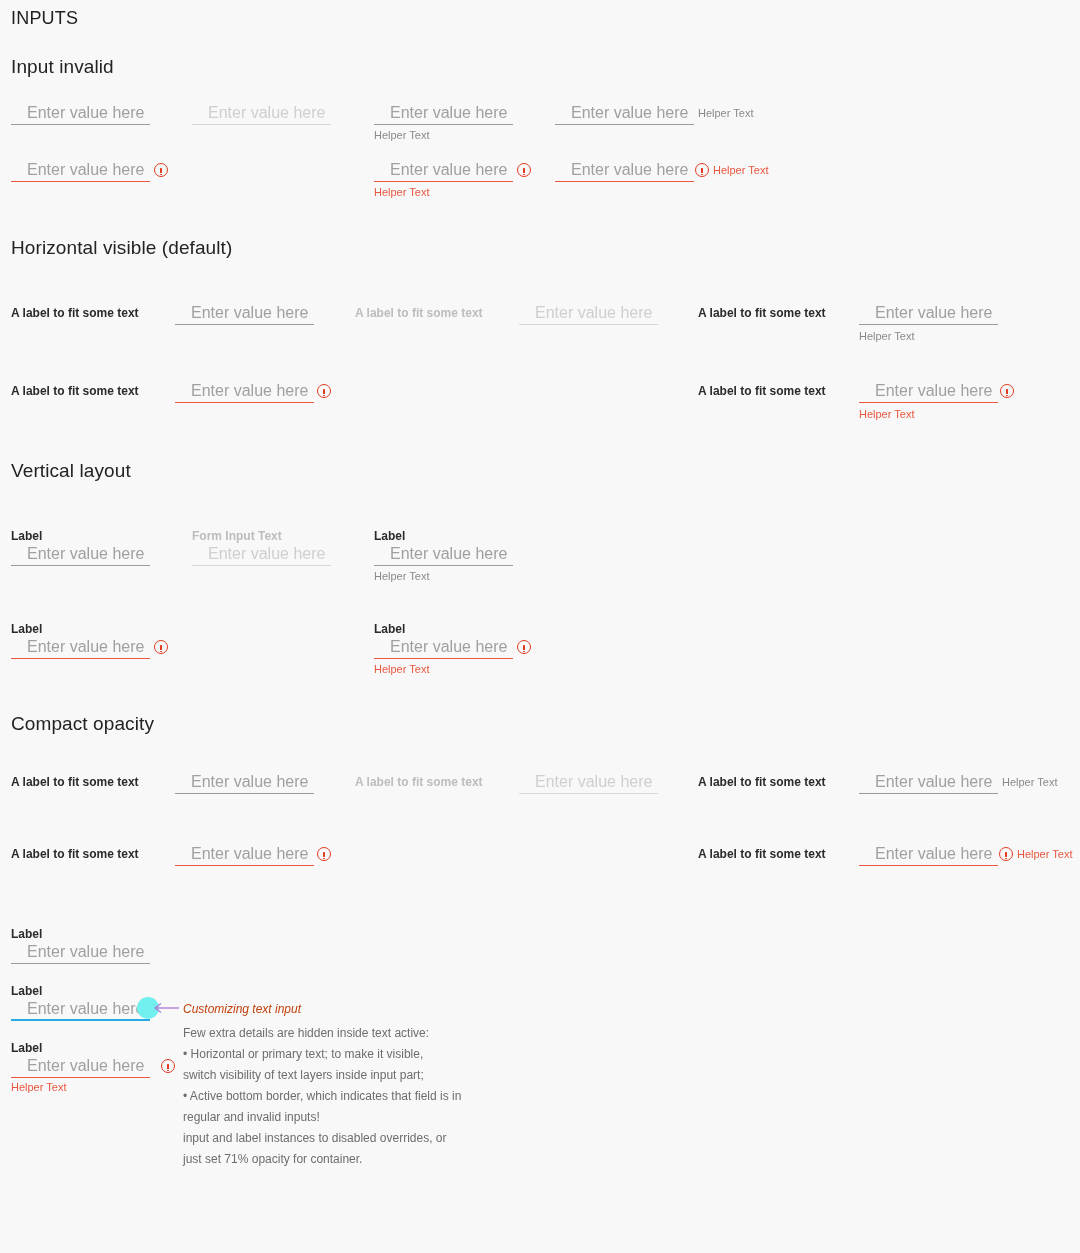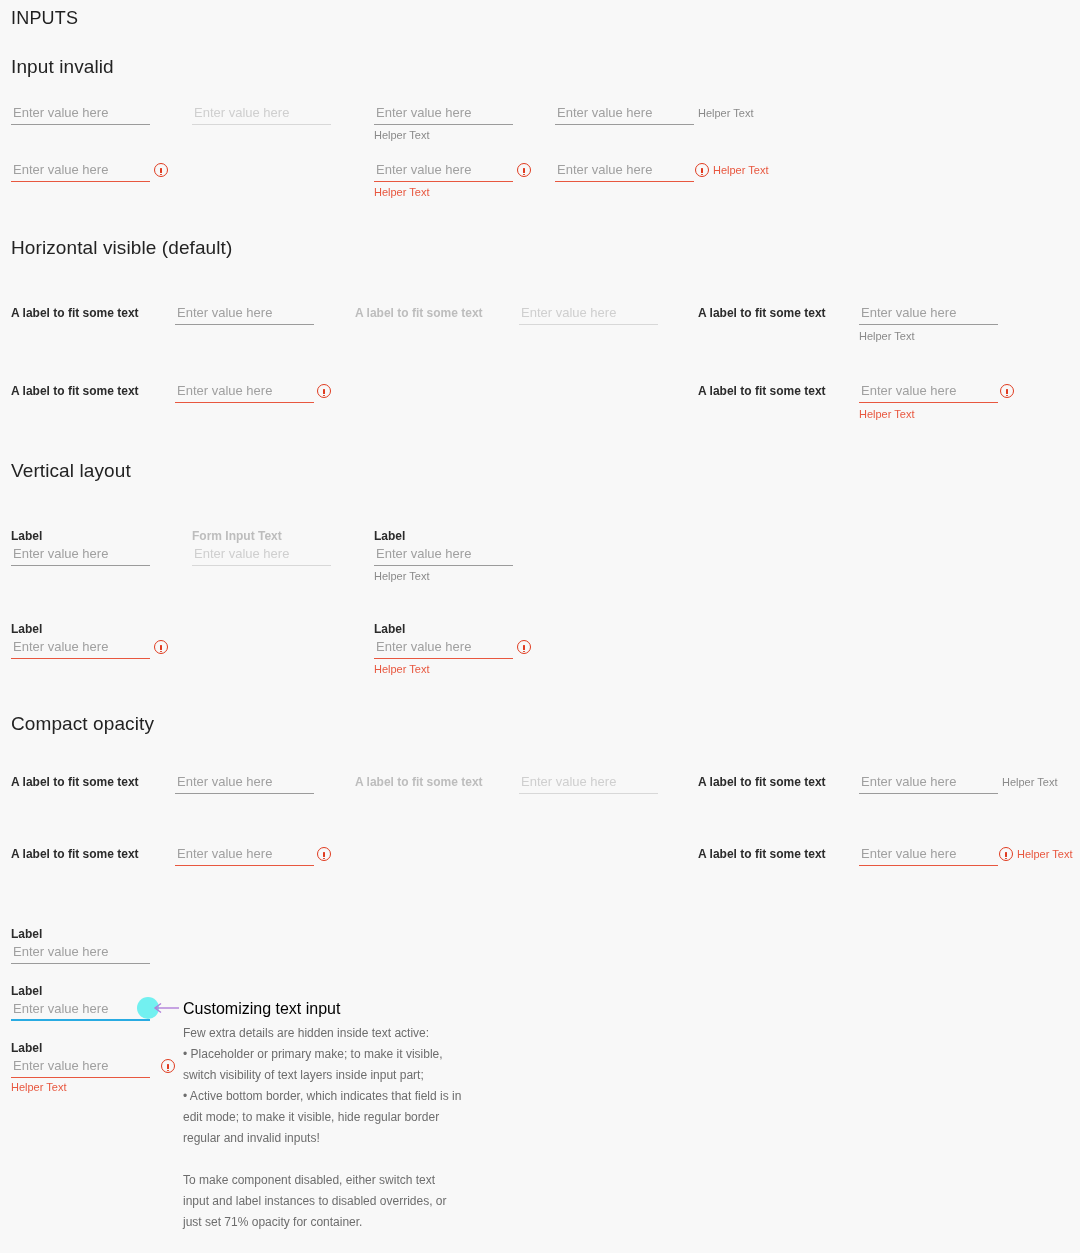--- a/index.html
+++ b/index.html
@@ -23,22 +23,22 @@
   }
 
   
   .field { position: absolute; }
   .inp {
     position: relative;
     height: 22px;
     border-bottom: 1px solid #9b9b9b;
   }
   .inp .ph {
-    position: absolute; left: 2px; top: 0px;
-    font-size: 13px; color: #a0a0a0; line-height: 20px; white-space: nowrap;
+    position: absolute; left: 16px; top: 0px;
+    font-size: 16px; color: #a0a0a0; line-height: 20px; white-space: nowrap;
   }
   
   .inp.disabled { border-bottom-color: #d8d8d8; }
   .inp.disabled .ph { color: #cfcfcf; }
   
   .inp.invalid { border-bottom-color: #e8573f; border-bottom-width: 1px; }
   .inp.invalid .ph { color: #a0a0a0; }
   
   .inp.active { border-bottom: 2px solid #29abe2; }
   .inp.active .ph { color: #a0a0a0; }
@@ -73,21 +73,21 @@
   
   .handle {
     position: absolute; width: 22px; height: 22px; border-radius: 50%;
     background: #72f0f0;
   }
   
   .arrow { position: absolute; }
 
   
   .anno-title {
-    position: absolute; font-size: 16px; color: #000000; line-height: 16px; white-space: nowrap;
+    position: absolute; font-size: 12px; color: #c2410c; line-height: 16px; white-space: nowrap; font-style: italic;
   }
   .anno-body {
     position: absolute; font-size: 12px; color: #6d6d6d; line-height: 21px; width: 330px;
   }
   .anno-body p { margin: 0; }
   .anno-body p.gap { margin-top: 21px; }
 </style>
 </head>
 <body>
 
@@ -317,23 +317,21 @@
     <svg width="28" height="14" viewBox="0 0 28 14" xmlns="http://www.w3.org/2000/svg">
       <line x1="27" y1="7" x2="4" y2="7" stroke="#b07fd9" stroke-width="1.4"></line>
       <polyline points="9,2.5 3,7 9,11.5" fill="none" stroke="#b07fd9" stroke-width="1.4"></polyline>
     </svg>
   </div>
 
   <div class="anno-title" style="left:183px; top:1001px">Customizing text input</div>
 
   <div class="anno-body" style="left:183px; top:1023px">
     <p>Few extra details are hidden inside text active:</p>
-    <p>• Placeholder or primary make; to make it visible,</p>
+    <p>• Horizontal or primary text; to make it visible,</p>
     <p>switch visibility of text layers inside input part;</p>
     <p>• Active bottom border, which indicates that field is in</p>
-    <p>edit mode; to make it visible, hide regular border</p>
     <p>regular and invalid inputs!</p>
-    <p class="gap">To make component disabled, either switch text</p>
     <p>input and label instances to disabled overrides, or</p>
     <p>just set 71% opacity for container.</p>
   </div>
 
 </div>
 
 </body></html>

